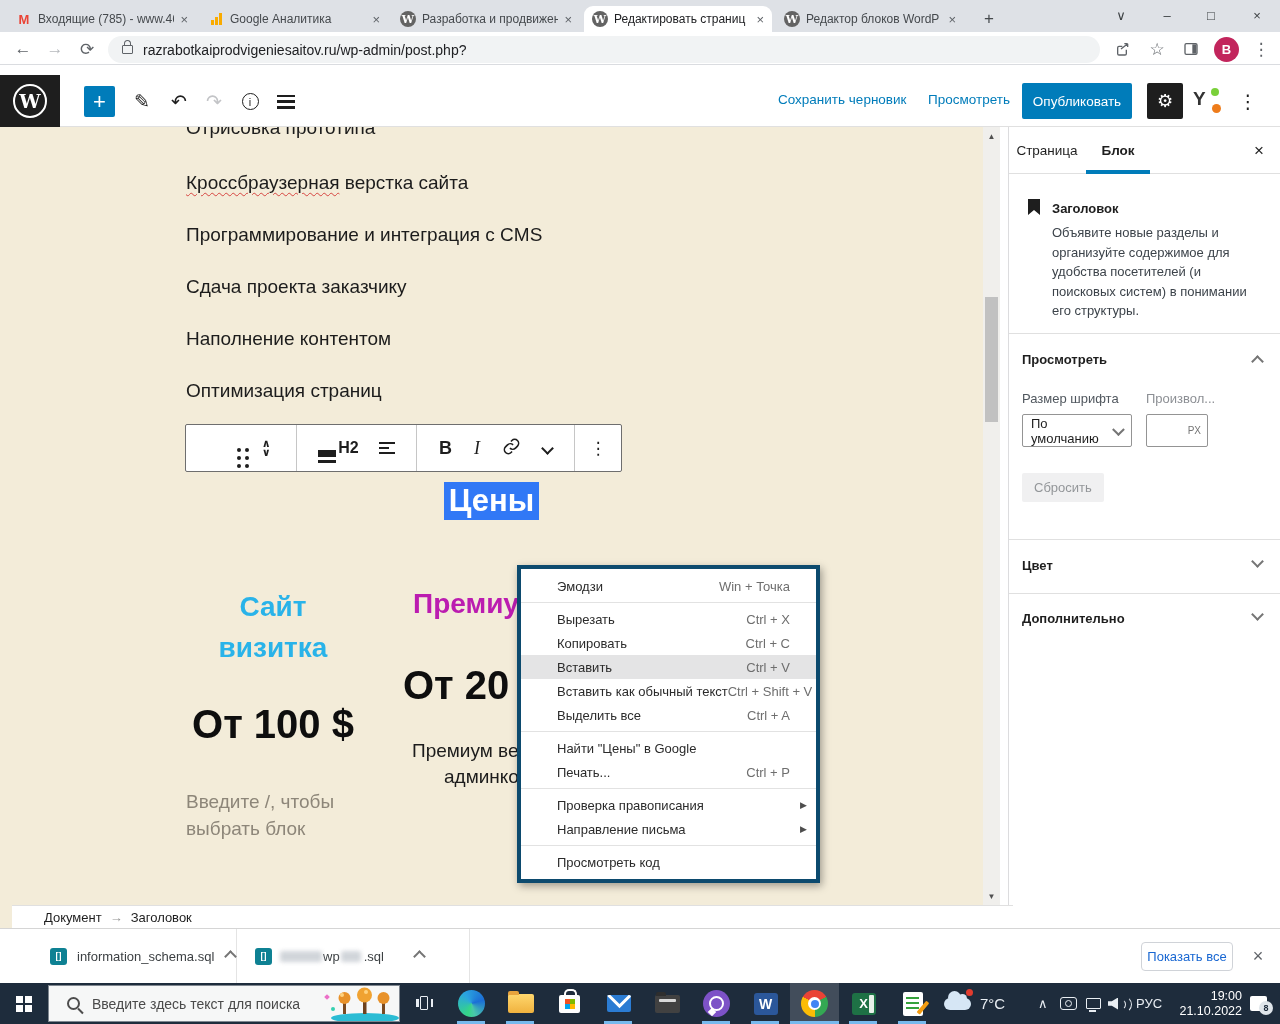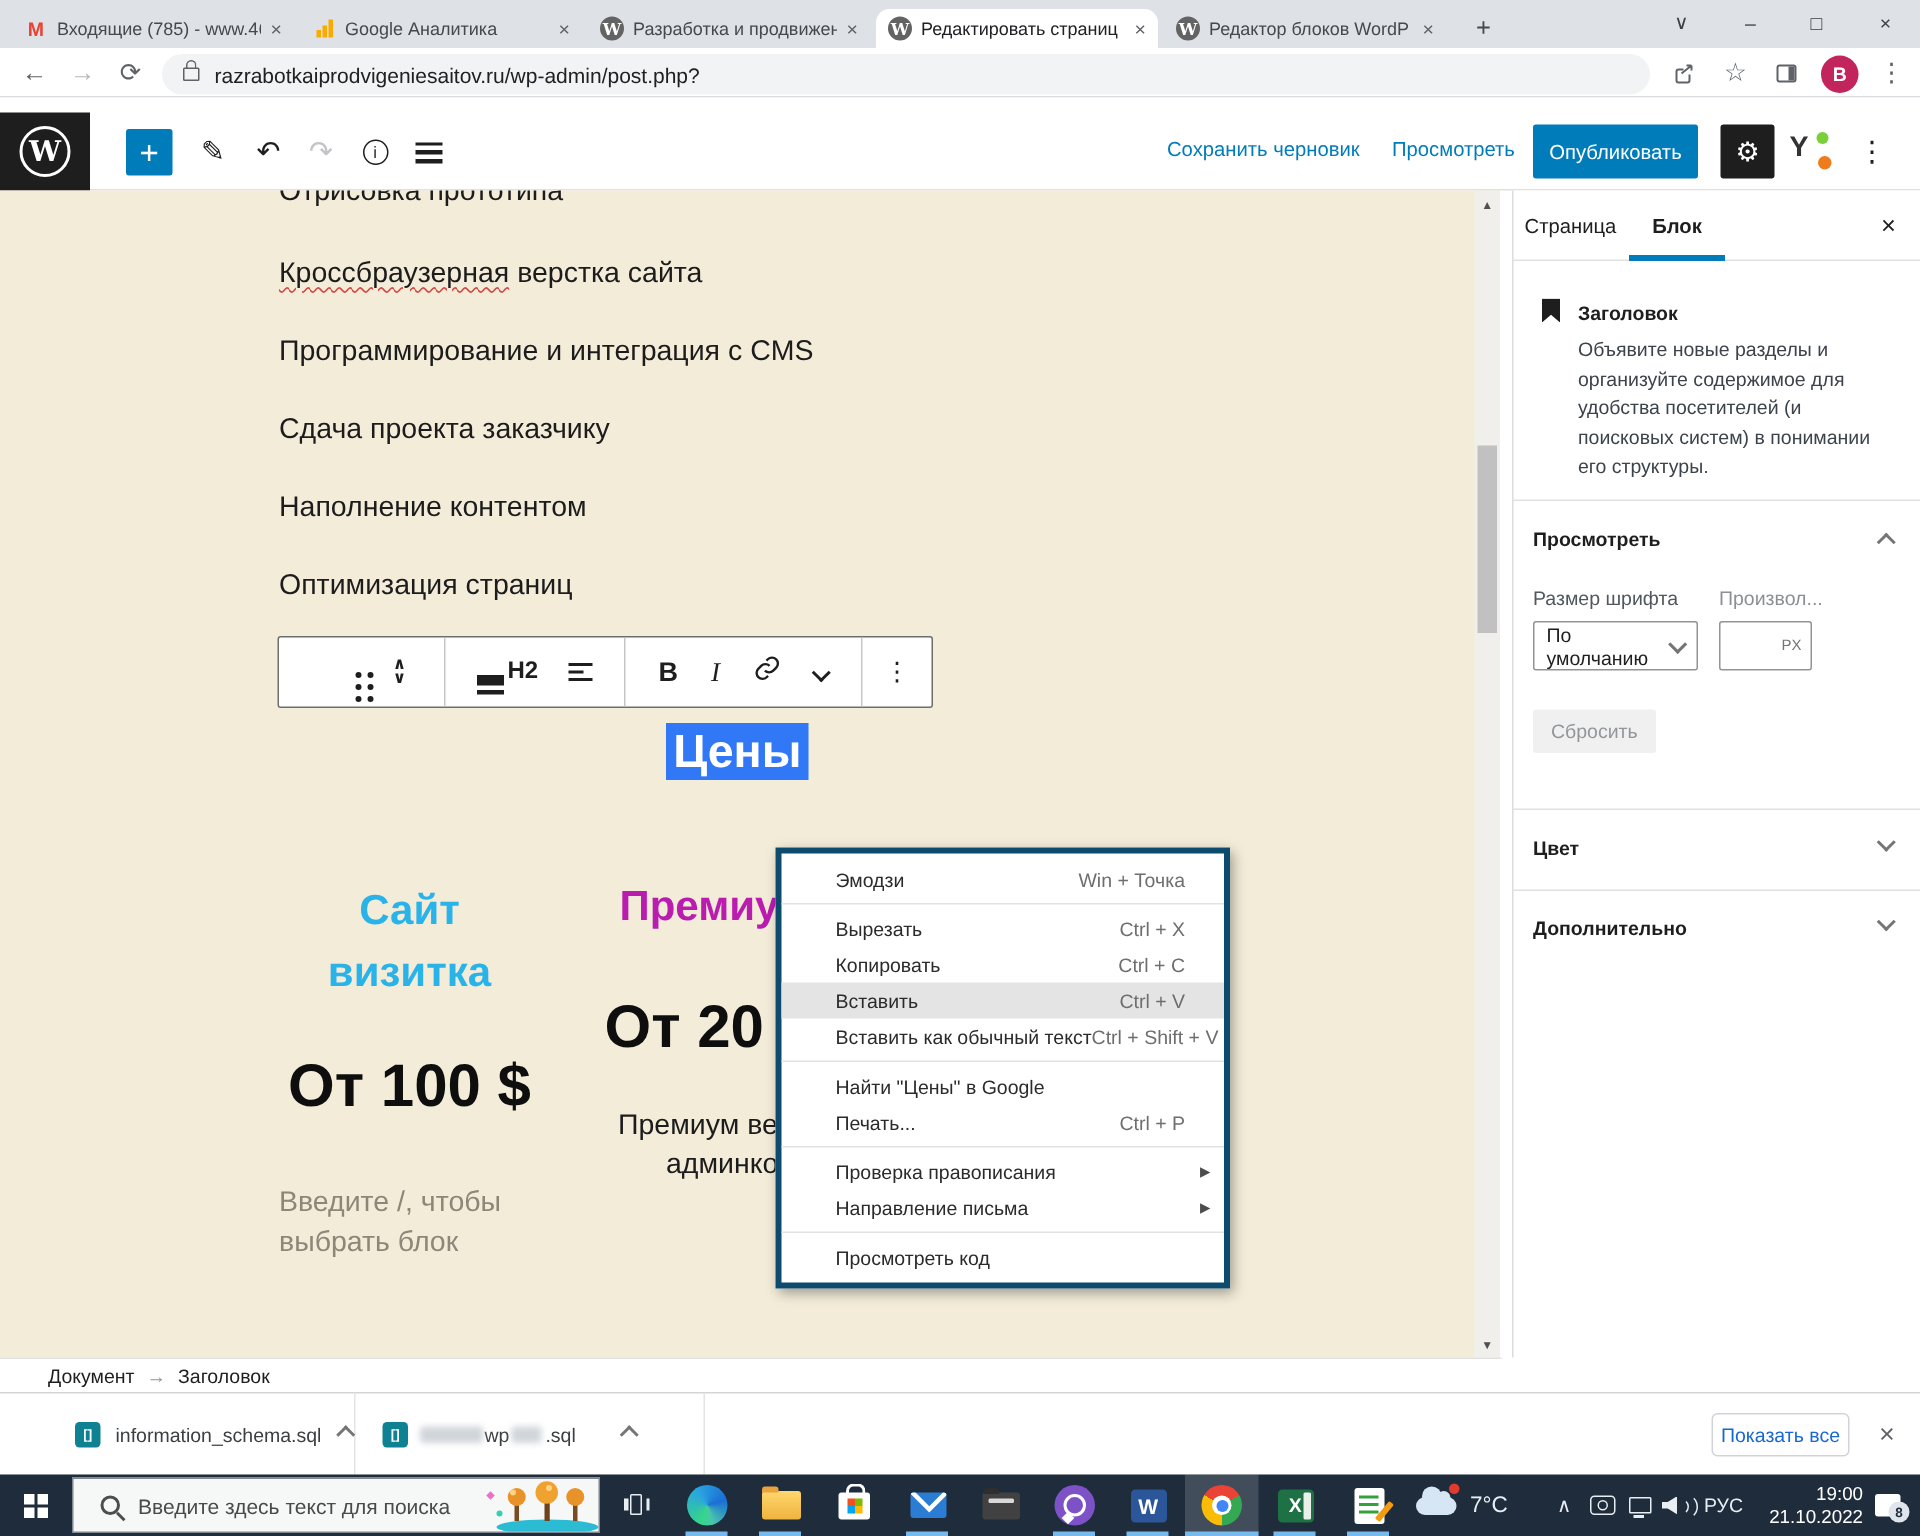--- a/index.html
+++ b/index.html
@@ -114,21 +114,21 @@
   .cmenu{left:517px;top:517px;width:303px;background:#fff;border:4px solid #0c4a6e;box-shadow:2px 3px 8px rgba(0,0,0,.35);
     padding:5px 0;z-index:50;box-sizing:border-box;margin-top:48px;}
   .cm-item{height:24px;display:flex;align-items:center;padding:0 26px 0 36px;font-size:13px;color:#2b2b2b;position:relative;}
   .cm-item.hl{background:#e4e4e5;}
   .cm-label{flex:1;white-space:nowrap;}
   .cm-short{color:#6e6e6e;white-space:nowrap;}
   .cm-sep{height:1px;background:#e2e2e2;margin:4px 0;}
   .cm-arrow{position:absolute;right:9px;font-size:9px;color:#4d4d4d;}
 
   
-  .bcbar{left:0;top:905px;width:1001px;height:23px;background:#fff;border-top:1px solid #e0e0e0;box-sizing:border-box;display:flex;align-items:center;}
+  .bcbar{left:12px;top:905px;width:1001px;height:23px;background:#fff;border-top:1px solid #e0e0e0;box-sizing:border-box;display:flex;align-items:center;}
   .bcbar span{font-size:13px;}
   .bc-arrow{color:#949494;margin:0 8px;}
 
   
   .dlbar{left:0;top:928px;width:1280px;height:55px;background:#fff;border-top:1px solid #d5d5d5;box-sizing:border-box;}
   .chip{position:absolute;top:0;height:54px;display:flex;align-items:center;border-right:1px solid #e4e4e4;box-sizing:border-box;}
   .sqlicon{width:17px;height:17px;background:#0e8193;border-radius:3px;color:#fff;font-size:9px;display:flex;align-items:center;justify-content:center;flex:none;font-weight:bold;}
   .chipname{font-size:13px;color:#3c4043;margin:0 10px;white-space:nowrap;}
   .blurbox{height:11px;background:#c9ced4;border-radius:2px;filter:blur(2px);opacity:.85;}
   .showall{position:absolute;left:1141px;top:13px;width:92px;height:29px;border:1px solid #d0d3d8;border-radius:4px;
@@ -541,20 +541,24 @@
         <span class="cm-short">Ctrl + C</span>
     </div>
     <div class="cm-item hl">
       <span class="cm-label">Вставить</span>
         <span class="cm-short">Ctrl + V</span>
     </div>
     <div class="cm-item">
       <span class="cm-label">Вставить как обычный текст</span>
         <span class="cm-short">Ctrl + Shift + V</span>
     </div>
+    <div class="cm-item">
+      <span class="cm-label">Выделить все</span>
+        <span class="cm-short">Ctrl + A</span>
+    </div>
     <div class="cm-sep"></div>
     <div class="cm-item">
       <span class="cm-label">Найти "Цены" в Google</span>
     </div>
     <div class="cm-item">
       <span class="cm-label">Печать...</span>
         <span class="cm-short">Ctrl + P</span>
     </div>
     <div class="cm-sep"></div>
     <div class="cm-item">

